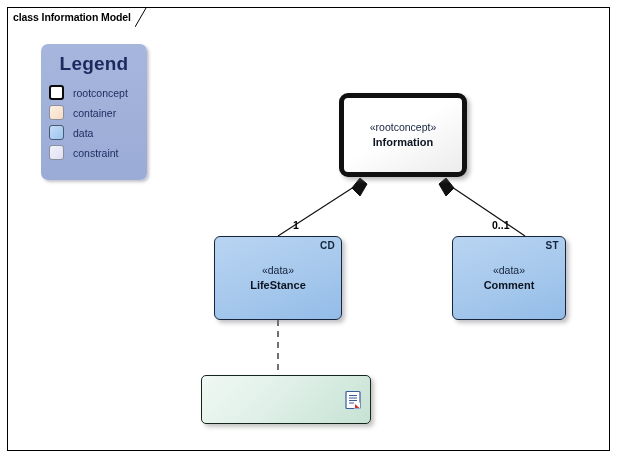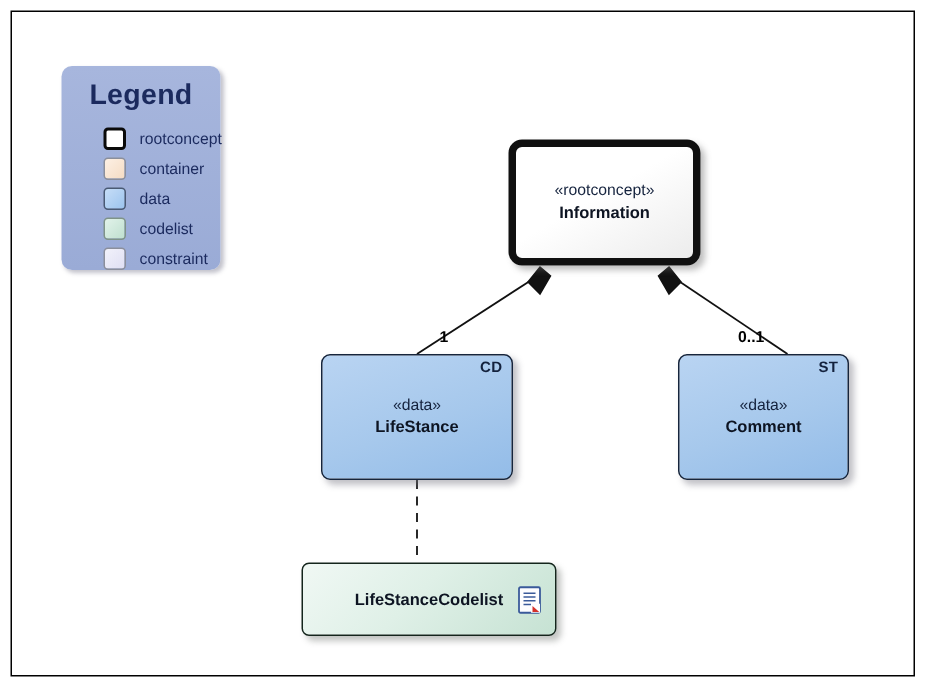--- a/index.html
+++ b/index.html
@@ -69,21 +69,21 @@
   .legend-title {
     text-align: center;
     font-size: 19px;
     font-weight: bold;
     color: #1b2a5e;
     margin-top: 9px;
     letter-spacing: 0.2px;
   }
   .legend-list {
     margin-top: 8px;
-    padding-left: 28px;
+    padding-left: 8px;
   }
   .legend-row {
     display: flex;
     align-items: center;
     height: 19px;
     margin-bottom: 1px;
   }
   .swatch {
     width: 15px;
     height: 15px;
@@ -204,20 +204,28 @@
   .mult-left  { left: 293px; top: 219px; }
   .mult-right { left: 492px; top: 219px; }
 </style>
 </head>
 <body>
 
 <div id="canvas">
 
   <div class="frame"></div>
 
+  <div class="tab">
+    <span class="tab-label">class Information Model</span>
+    <svg width="22" height="19" style="display:block">
+      <polygon points="0,0 10,0 0,19 0,19" fill="#ffffff"></polygon>
+      <line x1="0" y1="19" x2="11" y2="0" stroke="#000000" stroke-width="1"></line>
+      <line x1="0" y1="18.5" x2="0" y2="18.5" stroke="#000000" stroke-width="1"></line>
+    </svg>
+  </div>
 
   <svg class="edges">
 
     <line x1="360" y1="183" x2="278" y2="236" stroke="#111111" stroke-width="1.2"></line>
     <polygon points="360,178 367,184 360,196 352,188" fill="#111111" stroke="#111111" stroke-width="1"></polygon>
 
     <line x1="446" y1="183" x2="525" y2="236" stroke="#111111" stroke-width="1.2"></line>
     <polygon points="446,178 454,188 446,196 439,184" fill="#111111" stroke="#111111" stroke-width="1"></polygon>
 
     <line x1="278" y1="320" x2="278" y2="375" stroke="#111111" stroke-width="1.2" stroke-dasharray="6,5"></line>
@@ -238,24 +246,20 @@
       <div class="legend-row">
         <span class="swatch sw-container"></span>
         <span class="legend-label">container</span>
       </div>
 
       <div class="legend-row">
         <span class="swatch sw-data"></span>
         <span class="legend-label">data</span>
       </div>
 
-      <div class="legend-row">
-        <span class="swatch sw-codelist"></span>
-        <span class="legend-label">codelist</span>
-      </div>
 
       <div class="legend-row">
         <span class="swatch sw-constraint"></span>
         <span class="legend-label">constraint</span>
       </div>
 
     </div>
   </div>
 
   <div class="node node-root">
@@ -276,21 +280,20 @@
   <div class="node node-data node-comment">
     <div class="corner-tag">ST</div>
     <div class="node-stack">
       <div class="stereotype">«data»</div>
       <div class="node-name">Comment</div>
     </div>
   </div>
 
   <div class="node node-codelist">
     <div class="codelist-inner">
-      <span class="codelist-name">LifeStanceCodelist</span>
       <svg class="doc-icon" viewBox="0 0 17 19">
         <rect x="1" y="1" width="14" height="17" rx="1" fill="#fdfdff" stroke="#3a5a9a" stroke-width="1.2"></rect>
         <line x1="4" y1="5" x2="12" y2="5" stroke="#3a5a9a" stroke-width="1.1"></line>
         <line x1="4" y1="7.5" x2="12" y2="7.5" stroke="#3a5a9a" stroke-width="1.1"></line>
         <line x1="4" y1="10" x2="12" y2="10" stroke="#3a5a9a" stroke-width="1.1"></line>
         <line x1="4" y1="12.5" x2="9" y2="12.5" stroke="#3a5a9a" stroke-width="1.1"></line>
         <polygon points="9,12 15,12 15,18 9,18" fill="#fdfdff"></polygon>
         <polygon points="10,13.5 14.5,17.5 10,17.5" fill="#d4312a"></polygon>
       </svg>
     </div>

